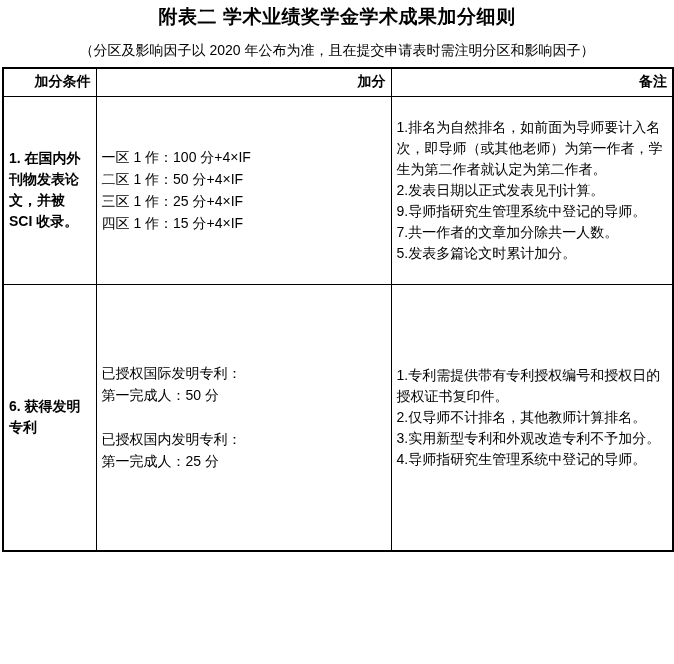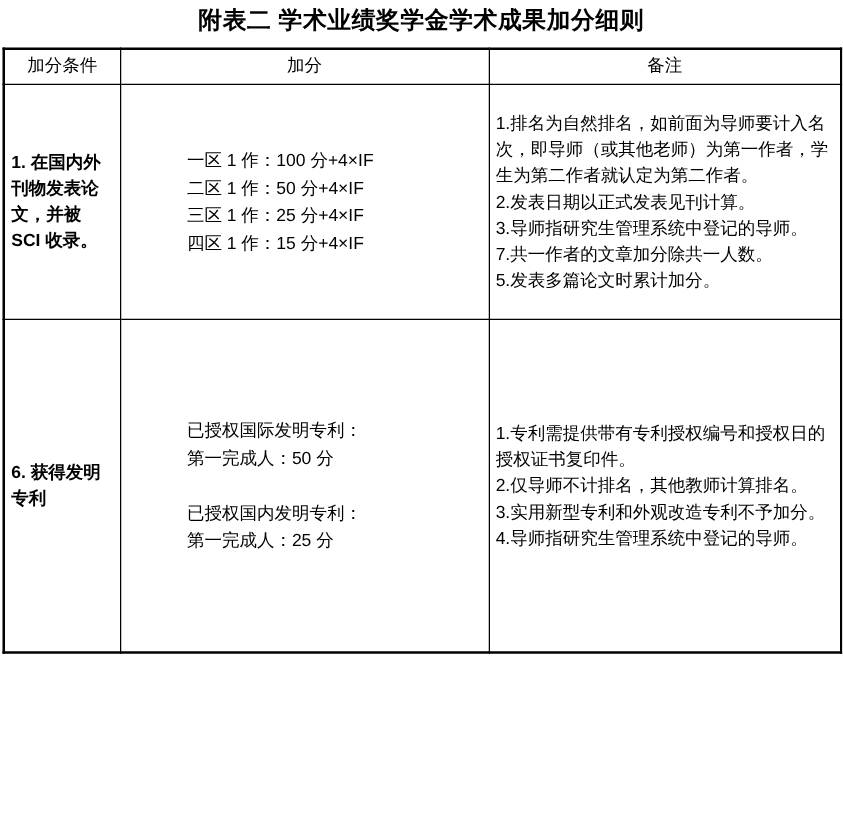--- a/index.html
+++ b/index.html
@@ -43,55 +43,56 @@
   table.score-table col.c3 { width: 282px; }
   table.score-table th,
   table.score-table td {
     border: 1px solid #000000;
     vertical-align: middle;
     padding: 2px 5px;
     overflow: hidden;
   }
   tr.header-row { height: 28px; }
   tr.header-row th {
-    font-weight: normal;
-    text-align: center;
+    font-weight: bold;
+    text-align: right;
     font-size: 14px;
   }
   tr.row-1 { height: 188px; }
   tr.row-2 { height: 104px; }
   tr.row-3 { height: 267px; }
   td.cond {
     font-weight: 700;
     line-height: 21px;
     padding-left: 5px;
     padding-right: 3px;
     word-break: break-word;
     margin-left: 40px;
   }
   td.score {
     padding-left: 8px;
     line-height: 22px;
   }
-  td.score .line { min-height: 22px; margin-left: 48px; }
+  td.score .line { min-height: 22px; }
   td.remarks {
     padding-left: 6px;
     padding-right: 4px;
     line-height: 21px;
     margin-top: 32px;
   }
   td.remarks .remark { word-break: break-word; }
 </style>
 </head>
 <body>
 
 <div class="page">
 
   <div class="doc-title">附表二 学术业绩奖学金学术成果加分细则</div>
 
+  <div class="doc-subtitle">（分区及影响因子以 2020 年公布为准，且在提交申请表时需注明分区和影响因子）</div>
 
   <table class="score-table">
     <colgroup>
       <col class="c1">
       <col class="c2">
       <col class="c3">
     </colgroup>
     <thead>
       <tr class="header-row">
         <th>加分条件</th>
@@ -105,21 +106,21 @@
         <td class="cond">1. 在国内外刊物发表论文，并被 SCI 收录。</td>
         <td class="score">
           <div class="line">一区 1 作：100 分+4×IF</div>
           <div class="line">二区 1 作：50 分+4×IF</div>
           <div class="line">三区 1 作：25 分+4×IF</div>
           <div class="line">四区 1 作：15 分+4×IF</div>
         </td>
         <td class="remarks">
           <div class="remark">1.排名为自然排名，如前面为导师要计入名次，即导师（或其他老师）为第一作者，学生为第二作者就认定为第二作者。</div>
           <div class="remark">2.发表日期以正式发表见刊计算。</div>
-          <div class="remark">3.导师指研究生管理系统中登记的导师。</div>
+          <div class="remark">9.导师指研究生管理系统中登记的导师。</div>
           <div class="remark">7.共一作者的文章加分除共一人数。</div>
           <div class="remark">5.发表多篇论文时累计加分。</div>
         </td>
       </tr>
 
 
       <tr class="row-3">
         <td class="cond">6. 获得发明专利</td>
         <td class="score">
           <div class="line">已授权国际发明专利：</div>

